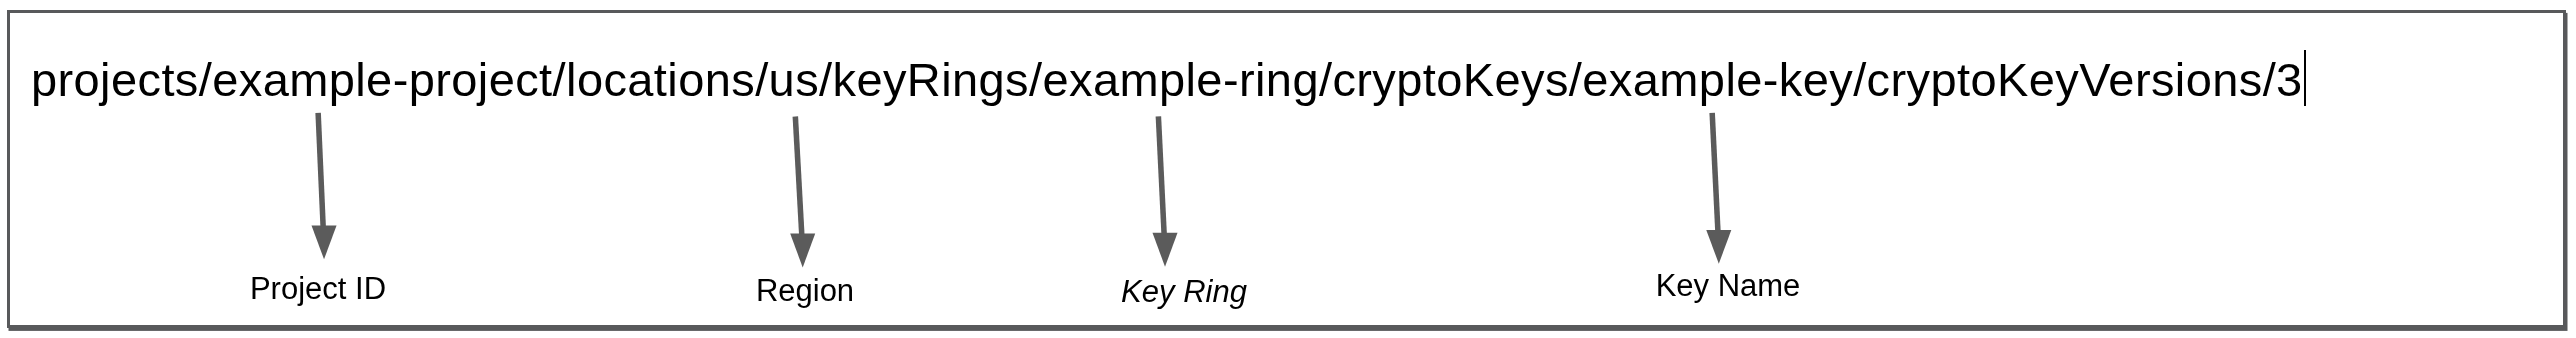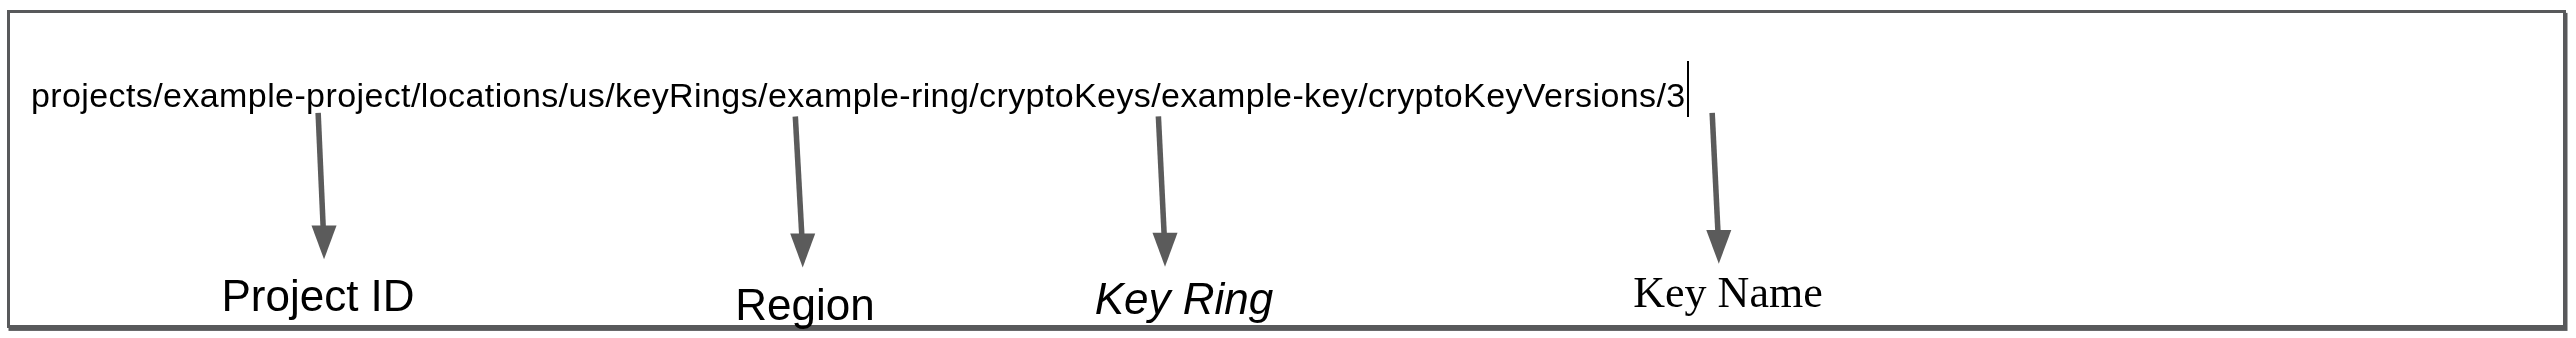--- a/index.html
+++ b/index.html
@@ -22,22 +22,22 @@
     width: 2559px;
     height: 318px;
     box-sizing: border-box;
     background: #ffffff;
     border: 3.7px solid #58595b;
     box-shadow: 1.5px 2.9px 0 #58595b;
   }
   .path-text {
     position: absolute;
     left: 20.6px;
-    top: 48px;
-    font-size: 34px;
+    top: 37px;
+    font-size: 47px;
     line-height: 1;
     letter-spacing: 0.4px;
     color: #000000;
     white-space: nowrap;
   }
   .caret {
     display: inline-block;
     width: 2.2px;
     height: 56px;
     background: #000000;
@@ -48,21 +48,21 @@
     position: absolute;
     left: 0;
     top: 0;
     width: 2576px;
     height: 339px;
     pointer-events: none;
   }
   .ann-label {
     position: absolute;
     transform: translateX(-50%);
-    font-size: 44px;
+    font-size: 31px;
     line-height: 1.1;
     color: #000000;
     white-space: nowrap;
   }
 </style>
 </head>
 <body>
 
 <div class="canvas">
 
@@ -84,19 +84,19 @@
         <polygon points="1582,362 1565,316 1599,316" fill="#5b5b5b"></polygon>
       </g>
       <g>
         <line x1="2325" y1="153" x2="2333" y2="318" stroke="#5b5b5b" stroke-width="7.5"></line>
         <polygon points="2334,358 2317,312 2351,312" fill="#5b5b5b"></polygon>
       </g>
     </svg>
 
   <div>
       <div class="ann-label" style="left: 318px; top: 272px; color: rgb(0, 0, 0);">Project ID</div>
-      <div class="ann-label" style="left: 805px; top: 281px; color: rgb(0, 0, 0);">Region</div>
+      <div class="ann-label" style="left: 805px; top: 274px; color: rgb(0, 0, 0);">Region</div>
       <div class="ann-label" style="left: 1184px; top: 275px; color: rgb(0, 0, 0); font-style: italic;">Key Ring</div>
-      <div class="ann-label" style="left: 1728px; top: 269px; color: rgb(0, 0, 0); font-family: Liberation Serif, serif;">Key Name</div>
+      <div class="ann-label" style="left: 1728px; top: 269px; color: rgb(0, 0, 0);">Key Name</div>
     </div>
 
 </div>
 
 
 </body></html>

